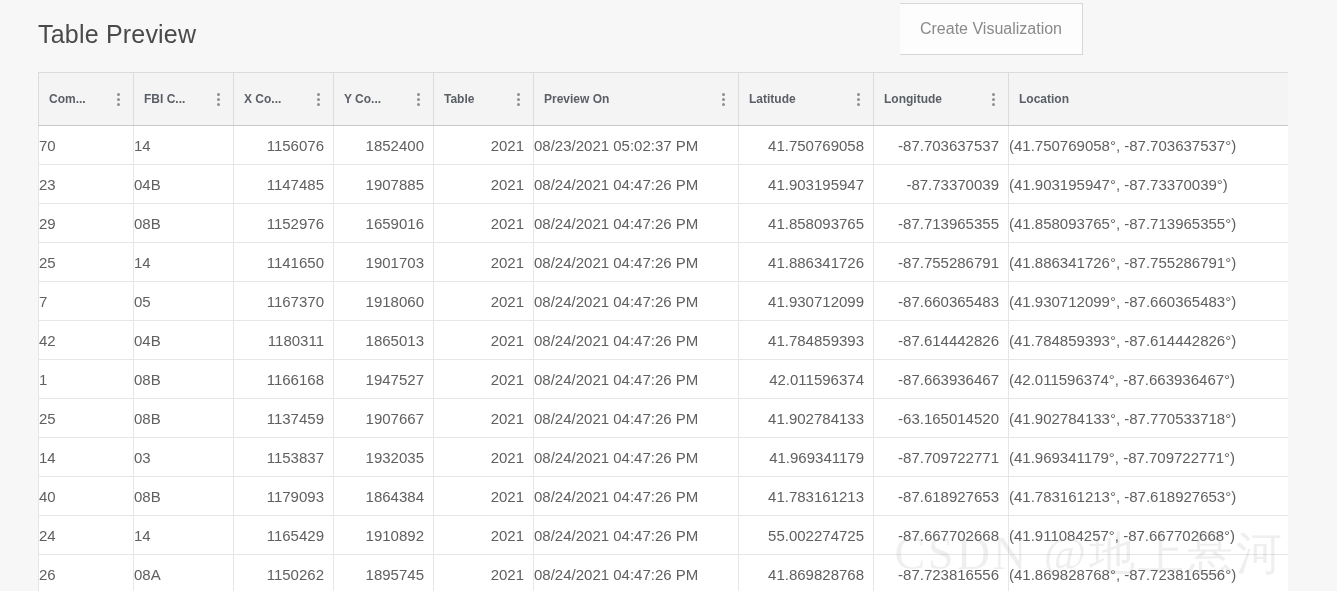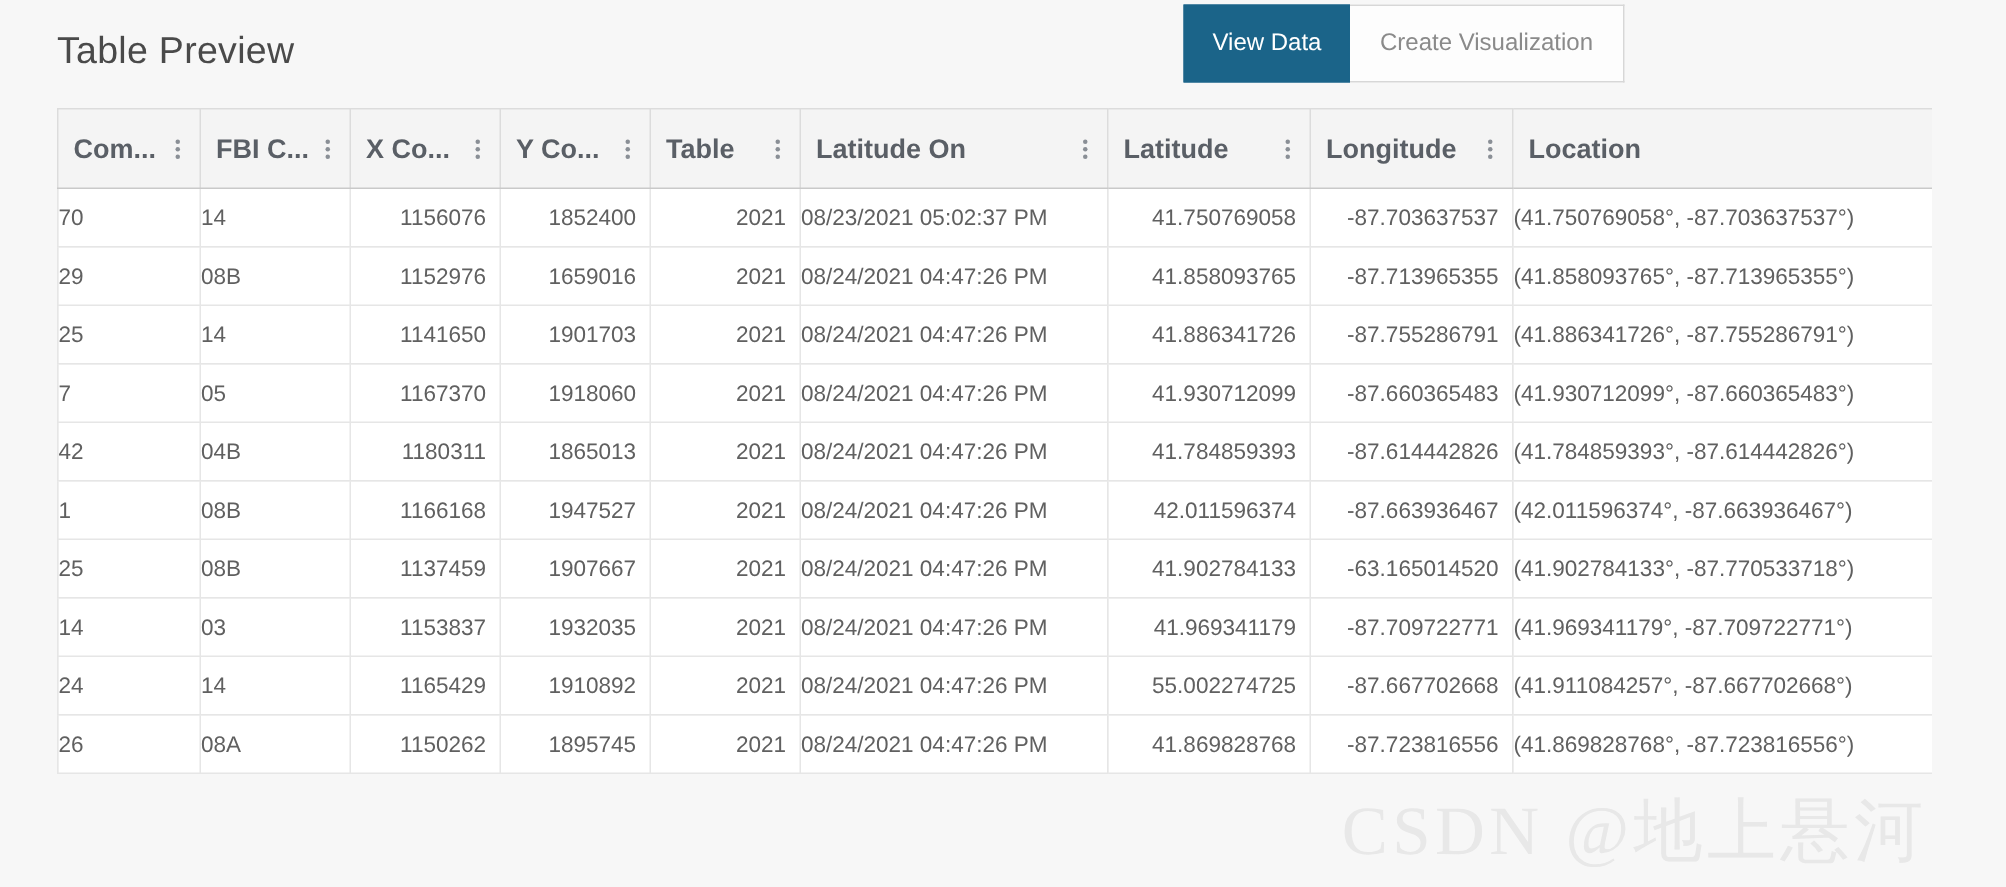--- a/index.html
+++ b/index.html
@@ -81,21 +81,21 @@
     font-size: 14.5px;
   }
   table.preview thead th {
     background: #f4f4f4;
     border: 1px solid #dcdcdc;
     border-bottom: 1px solid #c9c9c9;
     height: 53px;
     padding: 0 10px 0 10px;
     color: #5a5f66;
     font-weight: bold;
-    font-size: 18px;
+    font-size: 12px;
     text-align: left;
     vertical-align: middle;
     box-sizing: border-box;
     overflow: hidden;
   }
   .th-inner {
     display: flex;
     align-items: center;
     justify-content: space-between;
     gap: 6px;
@@ -163,21 +163,20 @@
     white-space: nowrap;
   }
 </style>
 </head>
 <body>
 
 <div id="top-bar">
   <div id="page-title">Table Preview</div>
 
   <div id="button-group">
-    <div class="btn btn-primary">View Data</div>
     <div class="btn btn-secondary">Create Visualization</div>
   </div>
 </div>
 
 <div id="table-wrap">
   <table class="preview">
     <colgroup>
       <col class="c-com">
         <col class="c-fbi">
         <col class="c-xco">
@@ -235,21 +234,21 @@
             <span class="th-label">Table</span>
             <span class="kebab">
                 <i></i>
                 <i></i>
                 <i></i>
               </span>
           </div>
         </th>
         <th>
           <div class="th-inner">
-            <span class="th-label">Latitude On</span>
+            <span class="th-label">Preview On</span>
             <span class="kebab">
                 <i></i>
                 <i></i>
                 <i></i>
               </span>
           </div>
         </th>
         <th>
           <div class="th-inner">
             <span class="th-label">Latitude</span>
@@ -283,20 +282,31 @@
           <td class="txt">14</td>
           <td class="num">1156076</td>
           <td class="num">1852400</td>
           <td class="num">2021</td>
           <td class="txt">08/23/2021 05:02:37 PM</td>
           <td class="num">41.750769058</td>
           <td class="num">-87.703637537</td>
           <td class="txt">(41.750769058°, -87.703637537°)</td>
         </tr>
         <tr>
+          <td class="first">23</td>
+          <td class="txt">04B</td>
+          <td class="num">1147485</td>
+          <td class="num">1907885</td>
+          <td class="num">2021</td>
+          <td class="txt">08/24/2021 04:47:26 PM</td>
+          <td class="num">41.903195947</td>
+          <td class="num">-87.73370039</td>
+          <td class="txt">(41.903195947°, -87.73370039°)</td>
+        </tr>
+        <tr>
           <td class="first">29</td>
           <td class="txt">08B</td>
           <td class="num">1152976</td>
           <td class="num">1659016</td>
           <td class="num">2021</td>
           <td class="txt">08/24/2021 04:47:26 PM</td>
           <td class="num">41.858093765</td>
           <td class="num">-87.713965355</td>
           <td class="txt">(41.858093765°, -87.713965355°)</td>
         </tr>
@@ -360,20 +370,31 @@
           <td class="txt">03</td>
           <td class="num">1153837</td>
           <td class="num">1932035</td>
           <td class="num">2021</td>
           <td class="txt">08/24/2021 04:47:26 PM</td>
           <td class="num">41.969341179</td>
           <td class="num">-87.709722771</td>
           <td class="txt">(41.969341179°, -87.709722771°)</td>
         </tr>
         <tr>
+          <td class="first">40</td>
+          <td class="txt">08B</td>
+          <td class="num">1179093</td>
+          <td class="num">1864384</td>
+          <td class="num">2021</td>
+          <td class="txt">08/24/2021 04:47:26 PM</td>
+          <td class="num">41.783161213</td>
+          <td class="num">-87.618927653</td>
+          <td class="txt">(41.783161213°, -87.618927653°)</td>
+        </tr>
+        <tr>
           <td class="first">24</td>
           <td class="txt">14</td>
           <td class="num">1165429</td>
           <td class="num">1910892</td>
           <td class="num">2021</td>
           <td class="txt">08/24/2021 04:47:26 PM</td>
           <td class="num">55.002274725</td>
           <td class="num">-87.667702668</td>
           <td class="txt">(41.911084257°, -87.667702668°)</td>
         </tr>

